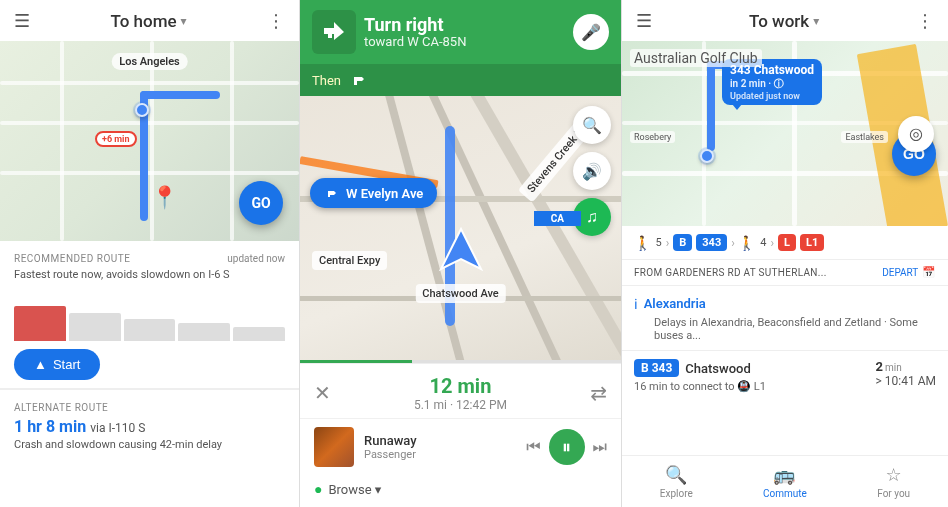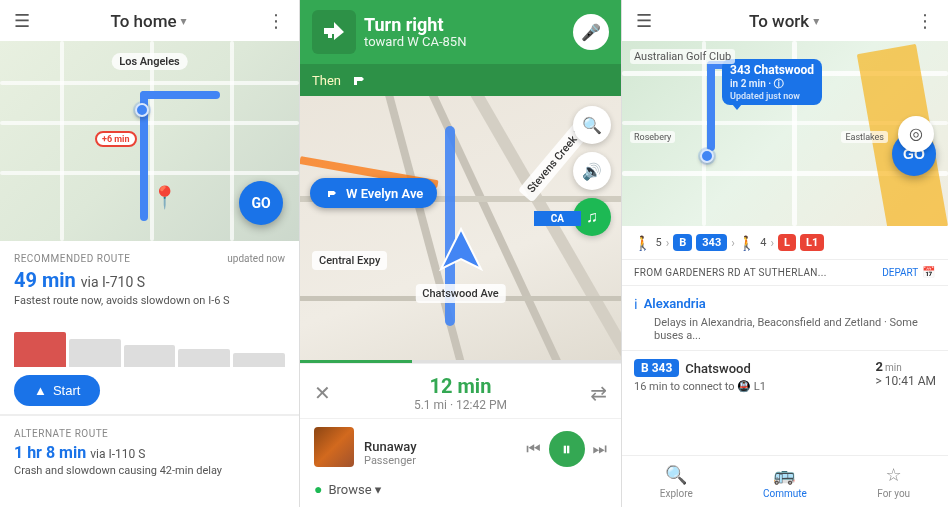--- a/index.html
+++ b/index.html
@@ -286,21 +286,21 @@
       background: none;
       border: none;
       cursor: pointer;
       font-size: 20px;
       color: #888;
     }
 
     
     .music-player {
       display: flex;
-      align-items: flex-end;
+      align-items: center;
       padding: 8px 14px;
       gap: 10px;
       border-top: 1px solid #f0f0f0;
     }
     .album-art {
       width: 40px;
       height: 40px;
       background: linear-gradient(135deg, #8B4513 0%, #D2691E 50%, #A0522D 100%);
       border-radius: 4px;
       flex-shrink: 0;
@@ -675,23 +675,20 @@
     <div class="go-btn" style="right:16px;bottom:16px;position:absolute;">GO</div>
 
     <div style="position:absolute;top:12px;left:50%;transform:translateX(-50%);background:rgba(255,255,255,0.8);border-radius:10px;padding:2px 8px;font-size:11px;font-weight:600;color:#333;">Los Angeles</div>
   </div>
 
   <div class="route-info">
     <div class="route-label">
       <span>RECOMMENDED ROUTE</span>
       <span style="text-transform:none;letter-spacing:0;color:#888;font-size:10px;">updated now</span>
     </div>
-    <div class="route-time">
-      <span>49 min</span> <span style="font-size:14px;font-weight:400;color:#555;">via I-710 S</span>
-    </div>
     <div class="route-desc">Fastest route now, avoids slowdown on I-6 S</div>
 
     <div class="chart-area">
       <div class="chart-bar" style="height:35px;background:#d9534f;"></div>
       <div class="chart-bar" style="height:28px;background:#ddd;"></div>
       <div class="chart-bar" style="height:22px;background:#ddd;"></div>
       <div class="chart-bar" style="height:18px;background:#ddd;"></div>
       <div class="chart-bar" style="height:14px;background:#ddd;"></div>
     </div>
     <button class="start-btn">
@@ -843,21 +840,21 @@
       <div style="font-size:10px;opacity:0.9;">in 2 min · ⓘ</div>
       <div style="font-size:9px;opacity:0.8;">Updated just now</div>
     </div>
 
     <div class="loc-dot" style="top:108px;left:78px;"></div>
 
     <button class="go-btn">GO</button>
 
     <button class="compass-btn" style="right:14px;top:50%;transform:translateY(-50%);">◎</button>
 
-    <div style="position:absolute;top:8px;left:8px;font-size:11px;color:#555;background:rgba(255,255,255,0.7);border-radius:3px;padding:1px 4px;">Australian Golf Club</div>
+    <div style="position:absolute;top:8px;left:8px;font-size:14px;color:#555;background:rgba(255,255,255,0.7);border-radius:3px;padding:1px 4px;">Australian Golf Club</div>
     <div style="position:absolute;top:90px;left:8px;font-size:9px;color:#555;background:rgba(255,255,255,0.7);border-radius:3px;padding:1px 4px;">Rosebery</div>
     <div style="position:absolute;top:90px;right:60px;font-size:9px;color:#555;background:rgba(255,255,255,0.7);border-radius:3px;padding:1px 4px;">Eastlakes</div>
   </div>
 
   <div class="transit-modes">
     <span class="transit-icon">🚶</span>
     <span style="font-size:11px;color:#555;">5</span>
     <span class="transit-arrow">›</span>
     <span class="transit-badge badge-blue">B</span>
     <span class="transit-badge badge-blue">343</span>

